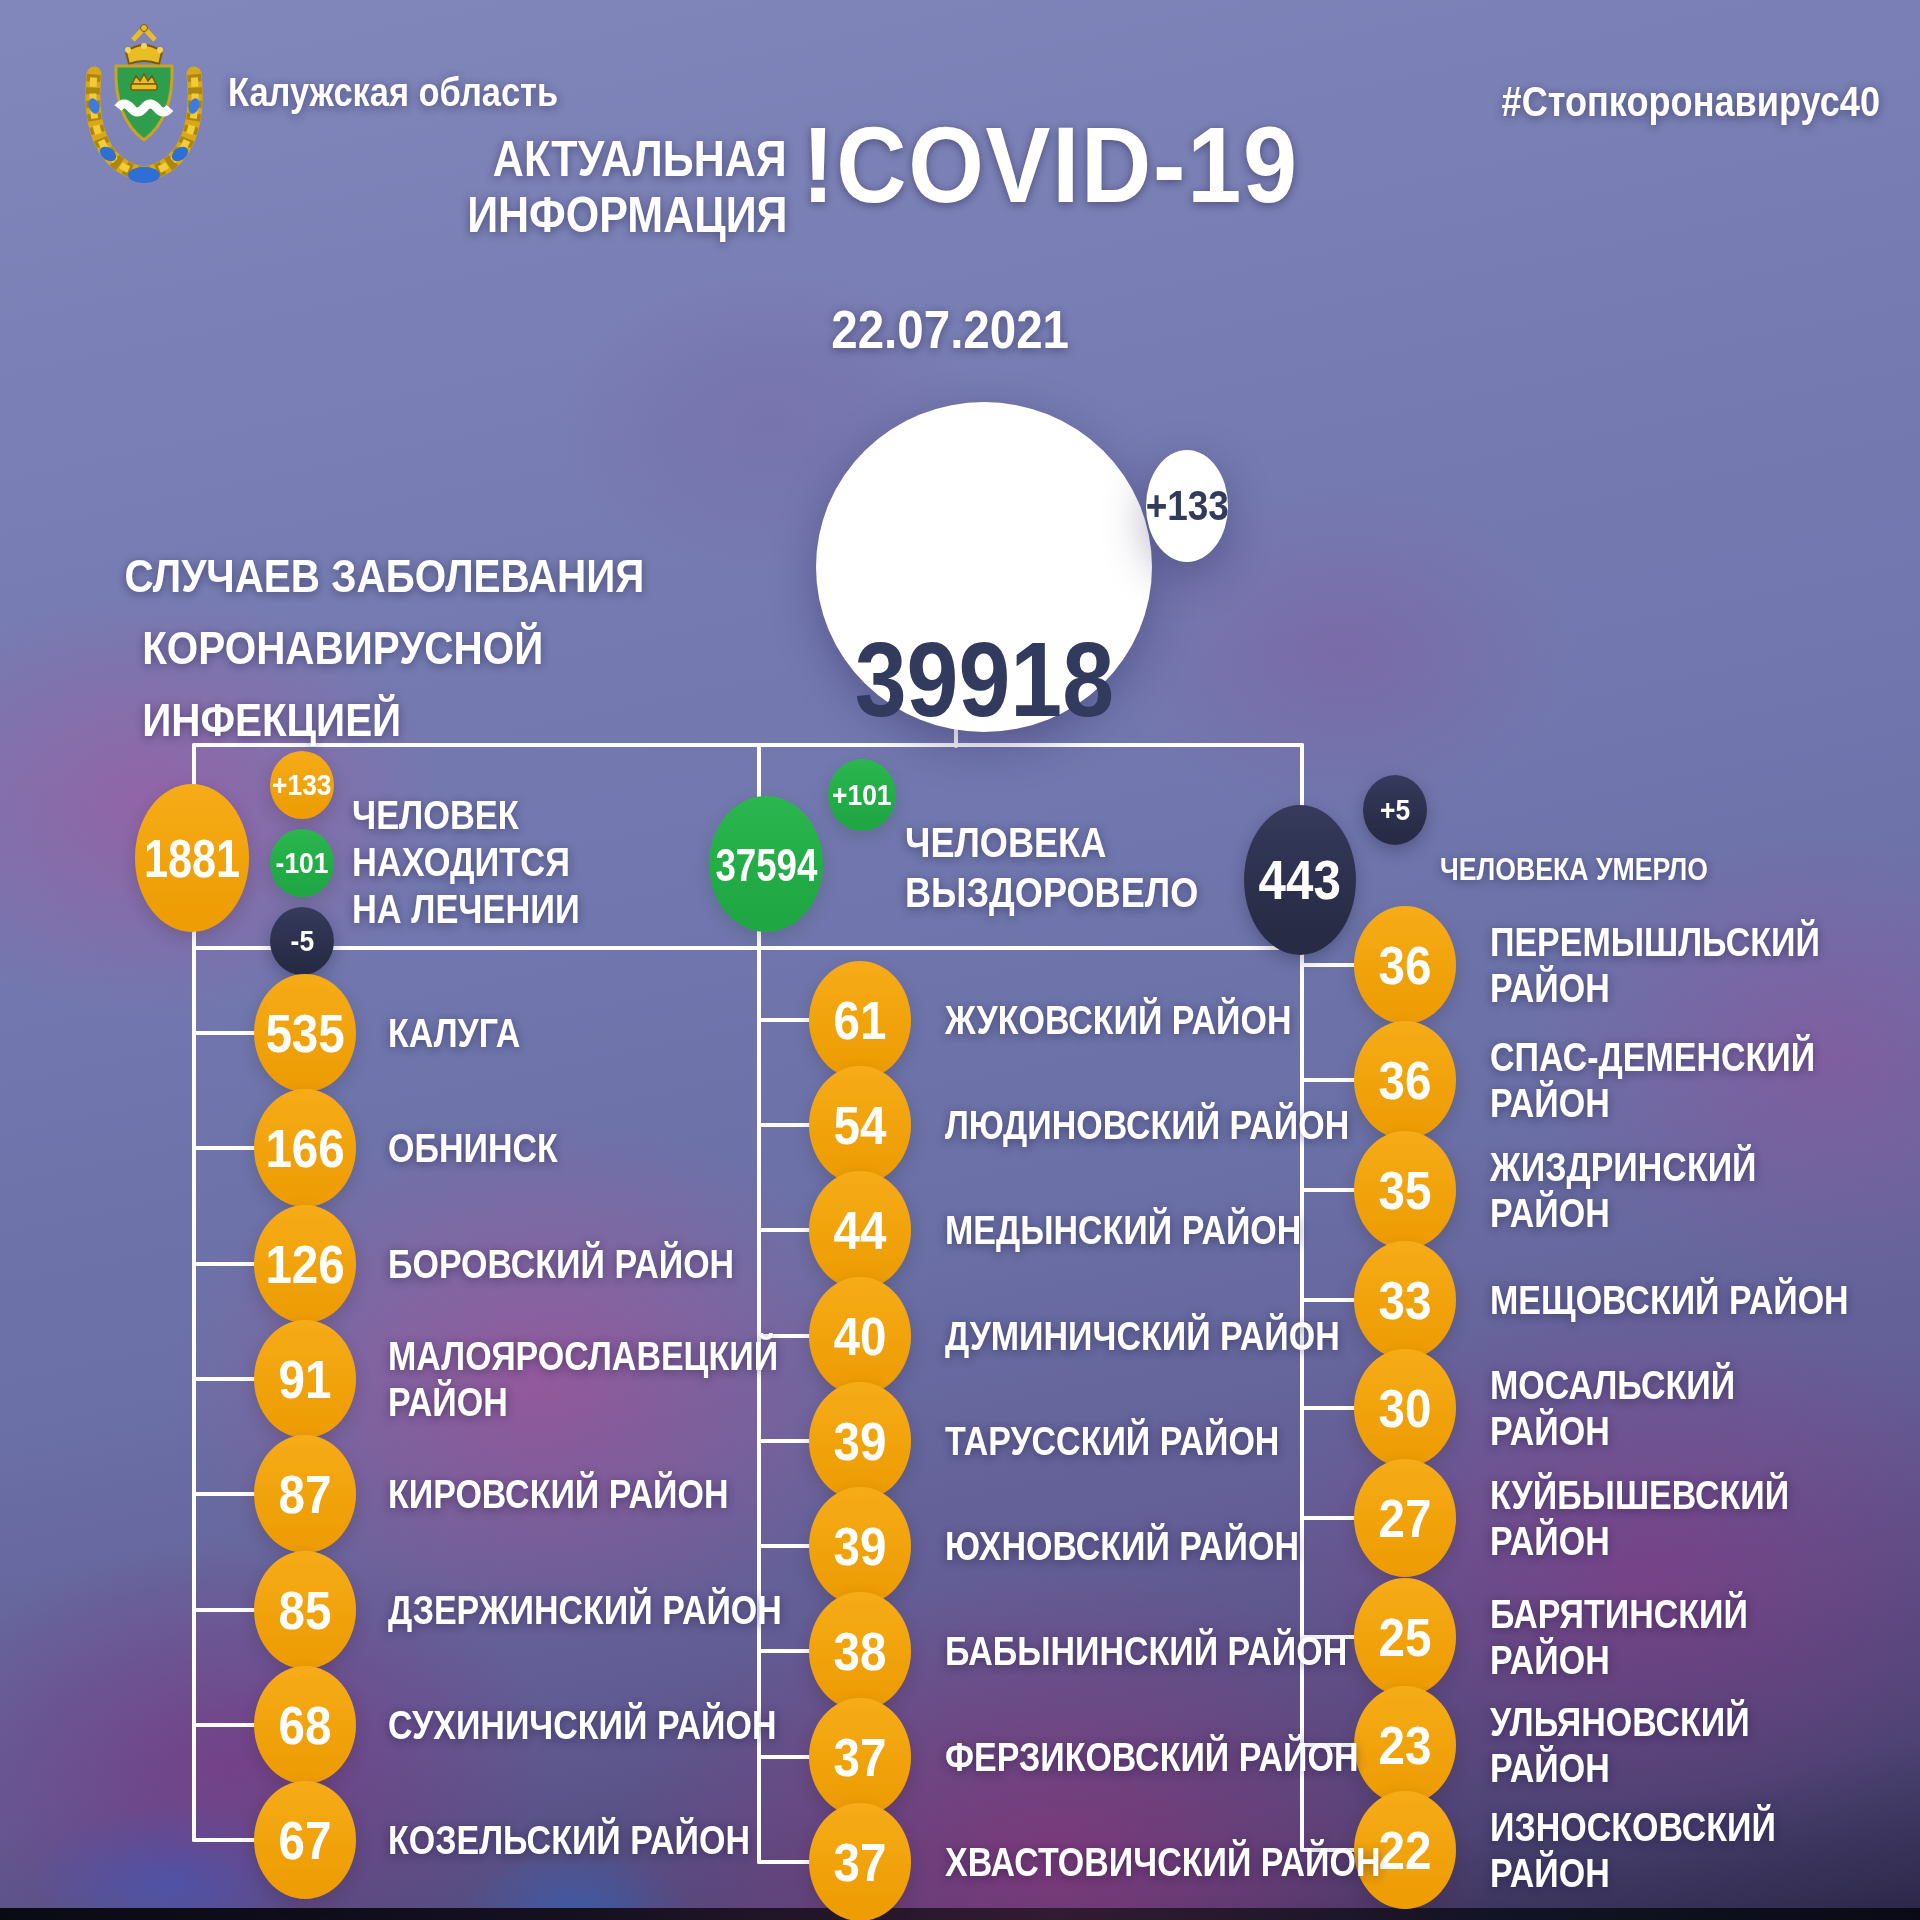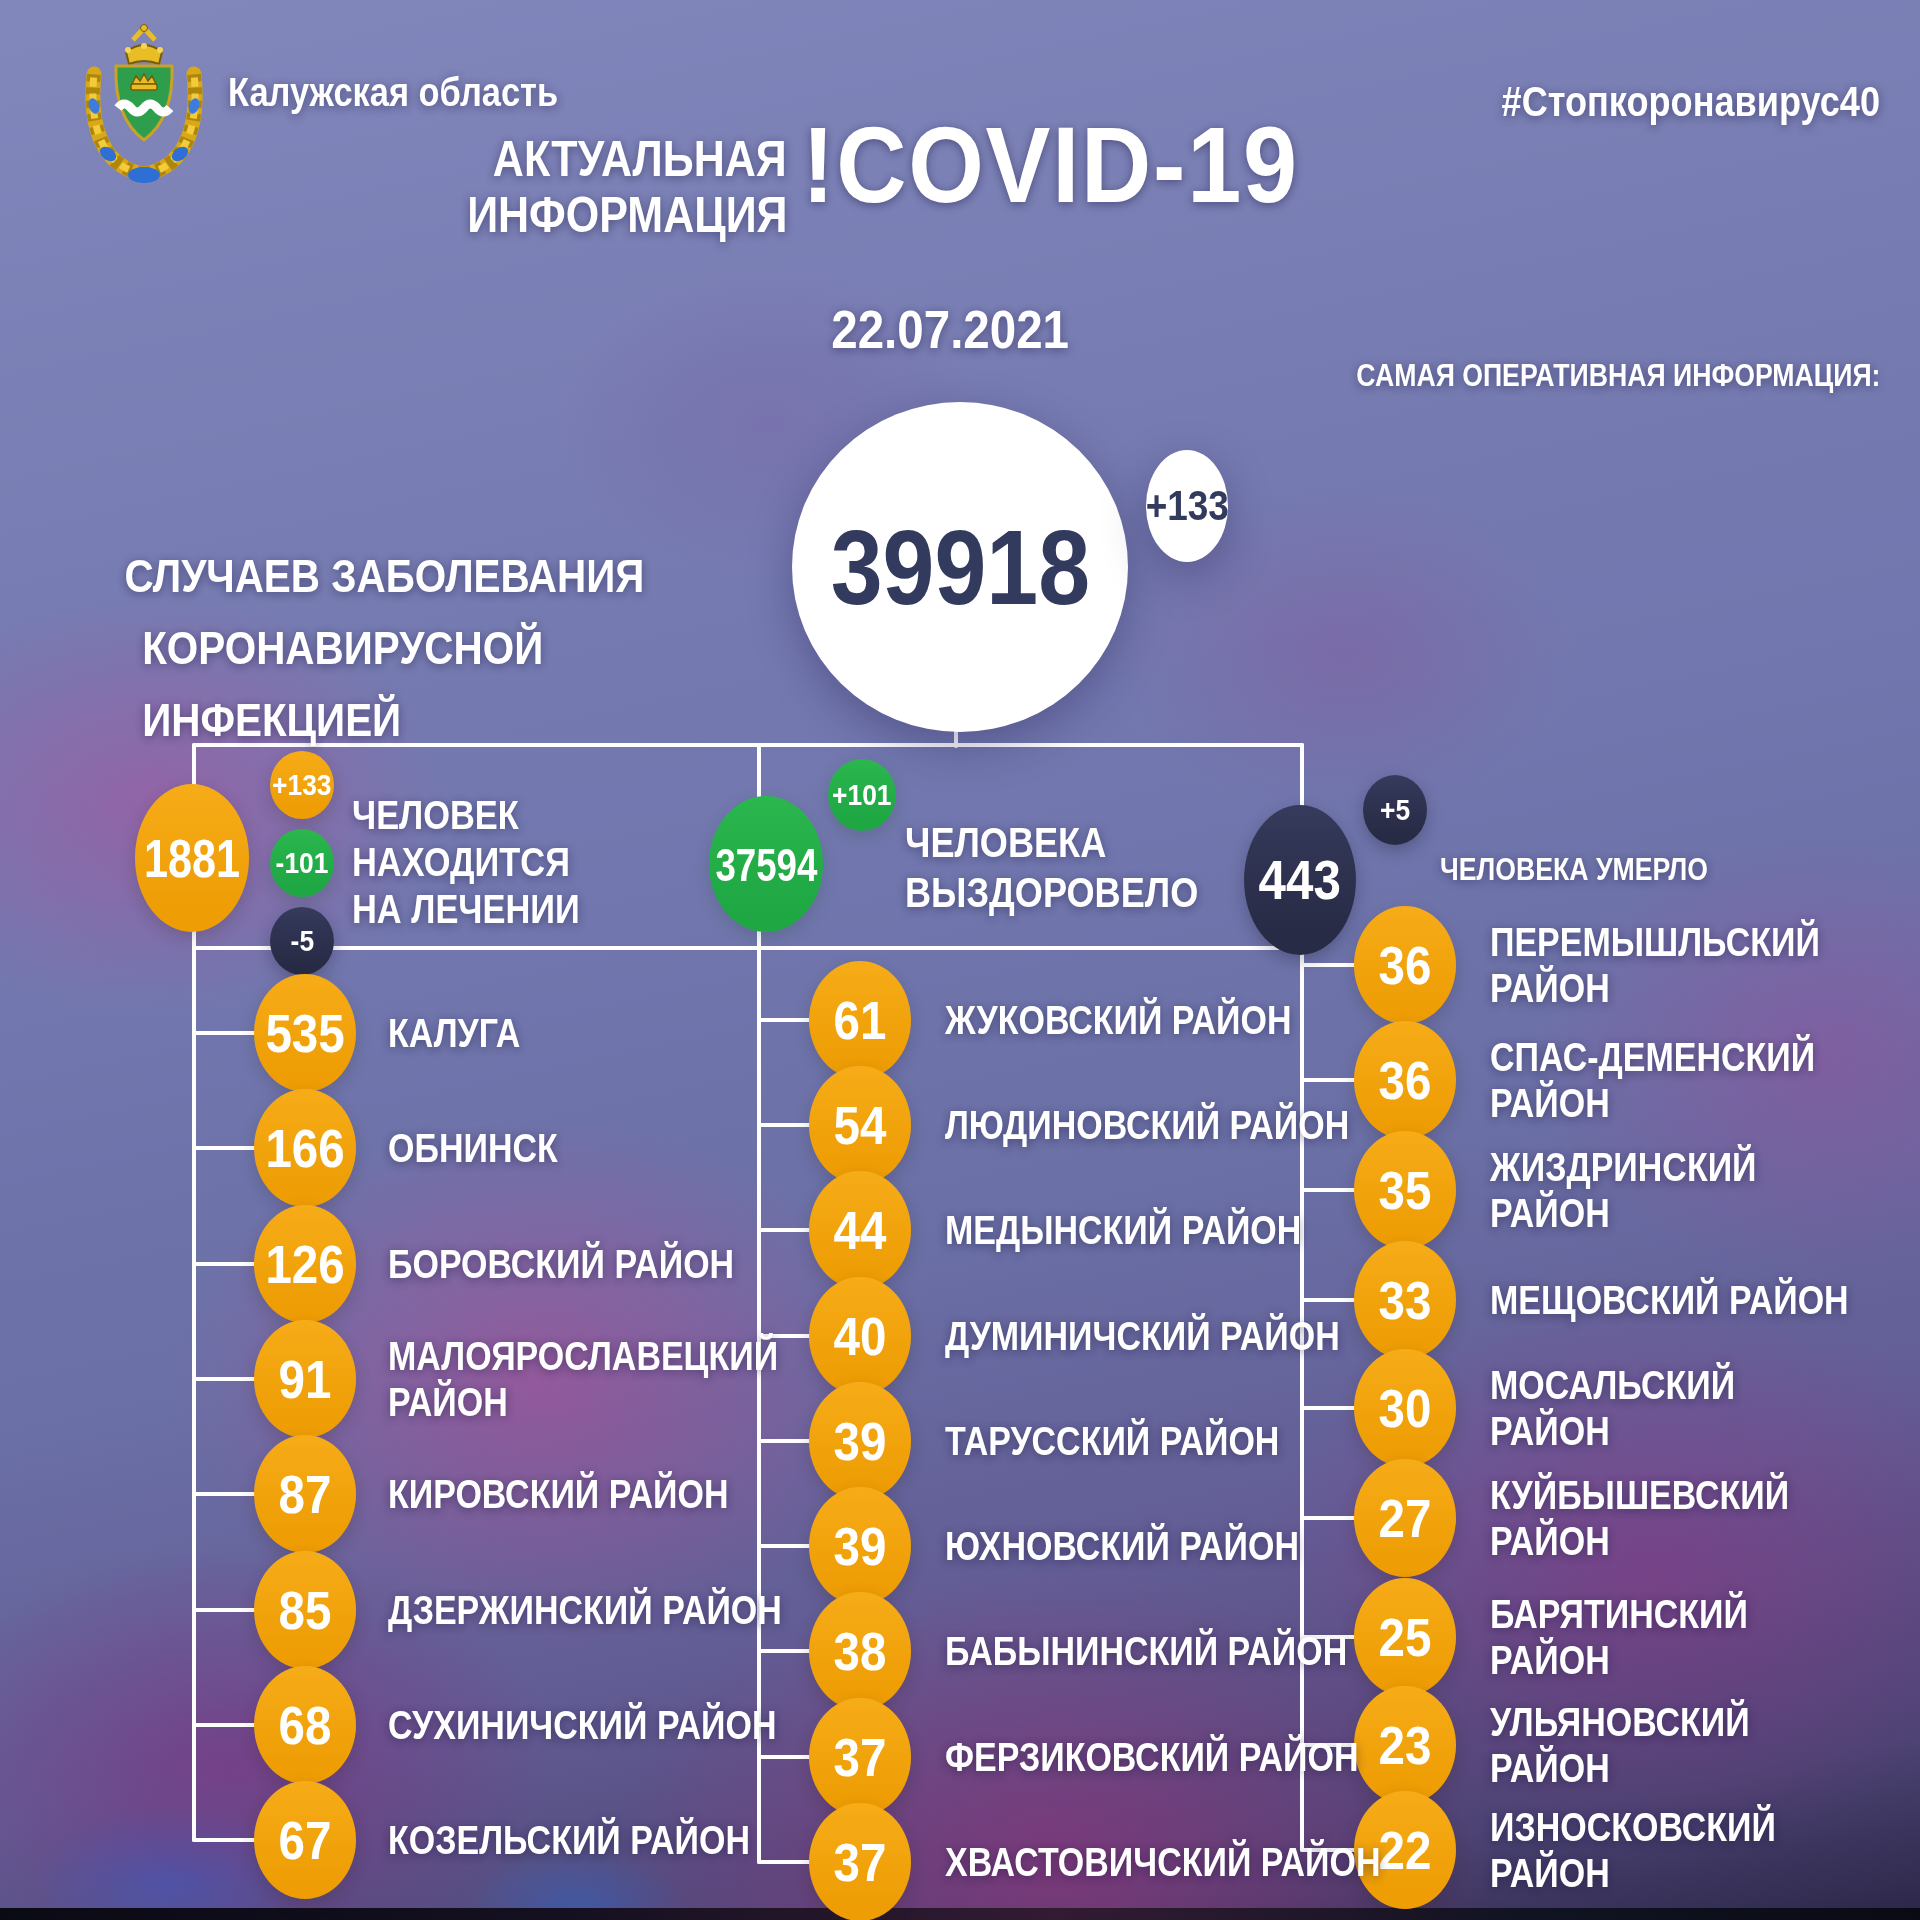--- a/index.html
+++ b/index.html
@@ -103,29 +103,28 @@
 
 <div class="abs sh" style="left:750px;top:298px;width:400px;text-align:center;font-size:54px;z-index:3;">
   <span class="cnd-c">22.07.2021</span>
 </div>
 
 <div class="abs sh" style="left:40px;top:540px;width:730px;text-align:left;font-size:47px;line-height:72px;z-index:3;">
   <span class="cnd-r">СЛУЧАЕВ ЗАБОЛЕВАНИЯ</span><br>
   <span class="cnd-r">КОРОНАВИРУСНОЙ ИНФЕКЦИЕЙ</span>
 </div>
 
-<div class="circle circle--white" style="left:792px;top:402px;width:336px;height:330px;">
+<div class="circle circle--white" style="left:816px;top:402px;width:336px;height:330px;align-items:flex-end;">
   <span class="num cnd-c" style="color:#323A5E;font-size:106px;">39918</span>
 </div>
 <div class="circle circle--white" style="left:1146px;top:450px;width:82px;height:112px;">
   <span class="num cnd-c" style="color:#323A5E;font-size:42px;">+133</span>
 </div>
 
 <div class="abs sh contacts" style="left:1040px;top:356px;width:840px;z-index:3;">
-  <div class="title"><span class="cnd-r">САМАЯ ОПЕРАТИВНАЯ ИНФОРМАЦИЯ:</span></div>
   <div style="height:12px;"></div>
 </div>
 
 <div class="line" style="left:954px;top:700px;width:4px;height:48px;"></div>
 <div class="line" style="left:192px;top:743px;width:1112px;height:4px;"></div>
 <div class="line" style="left:192px;top:946px;width:1112px;height:4px;"></div>
 
 <div class="circle circle--orange" style="left:135px;top:784px;width:114px;height:148px;">
   <span class="num cnd-c" style="font-size:54px;transform:scaleX(.8);">1881</span>
 </div>

